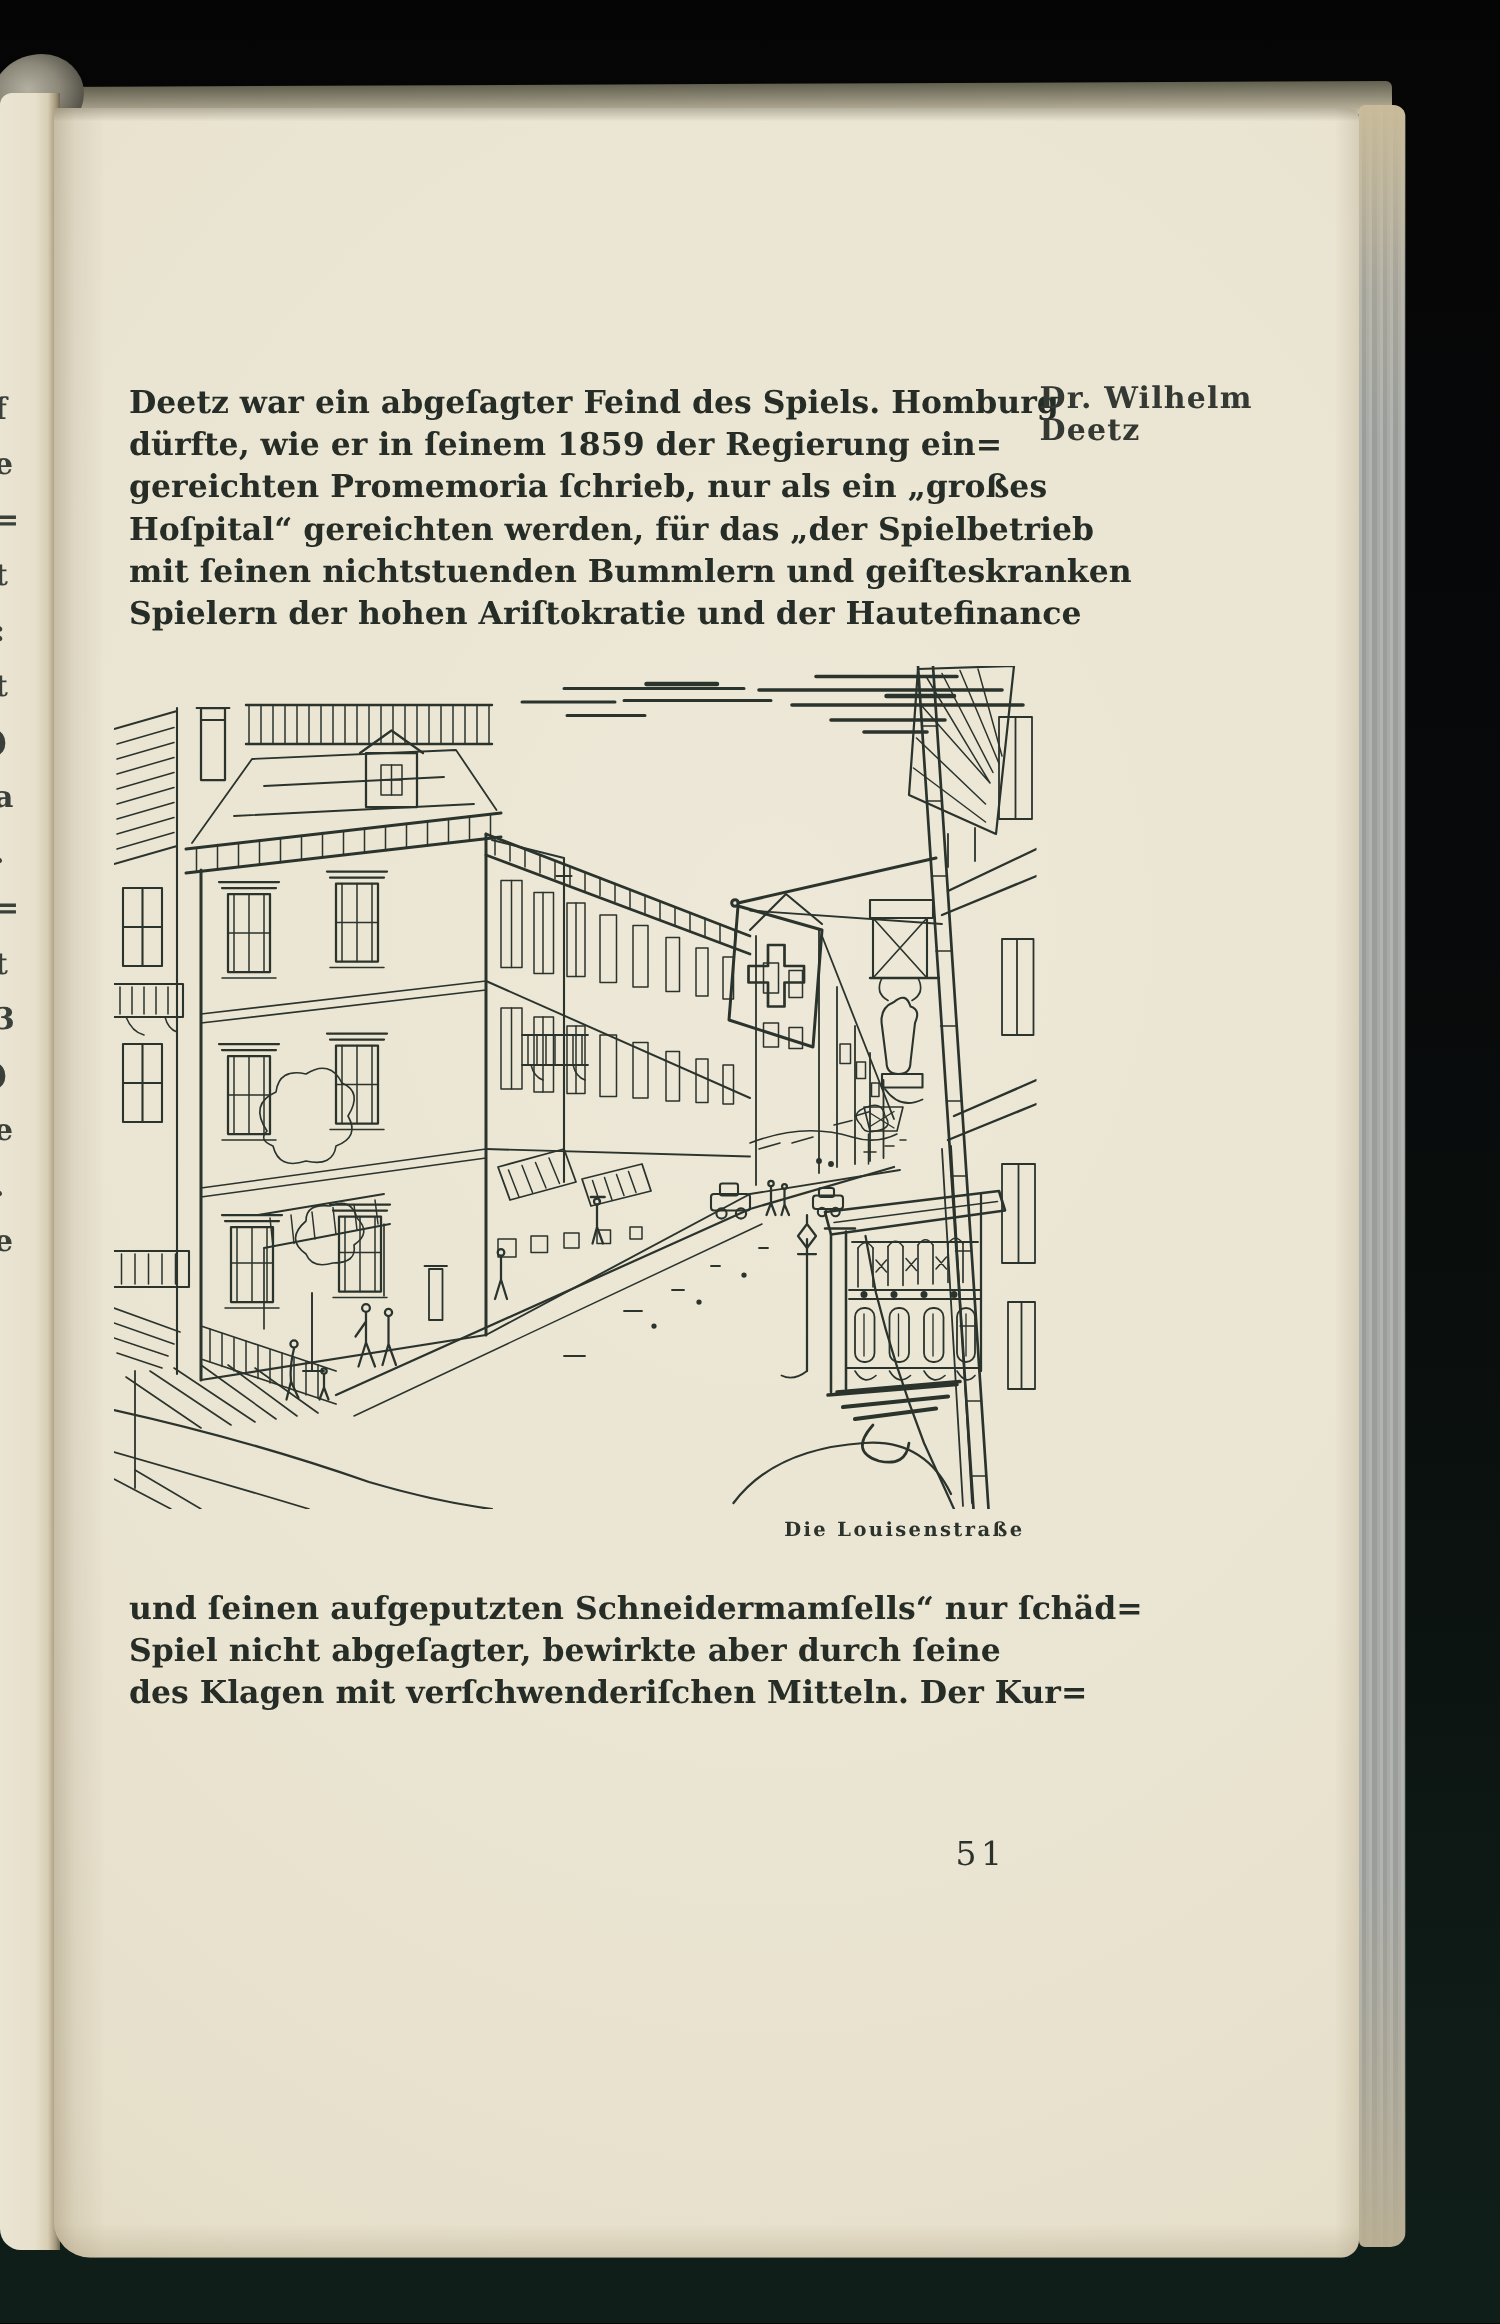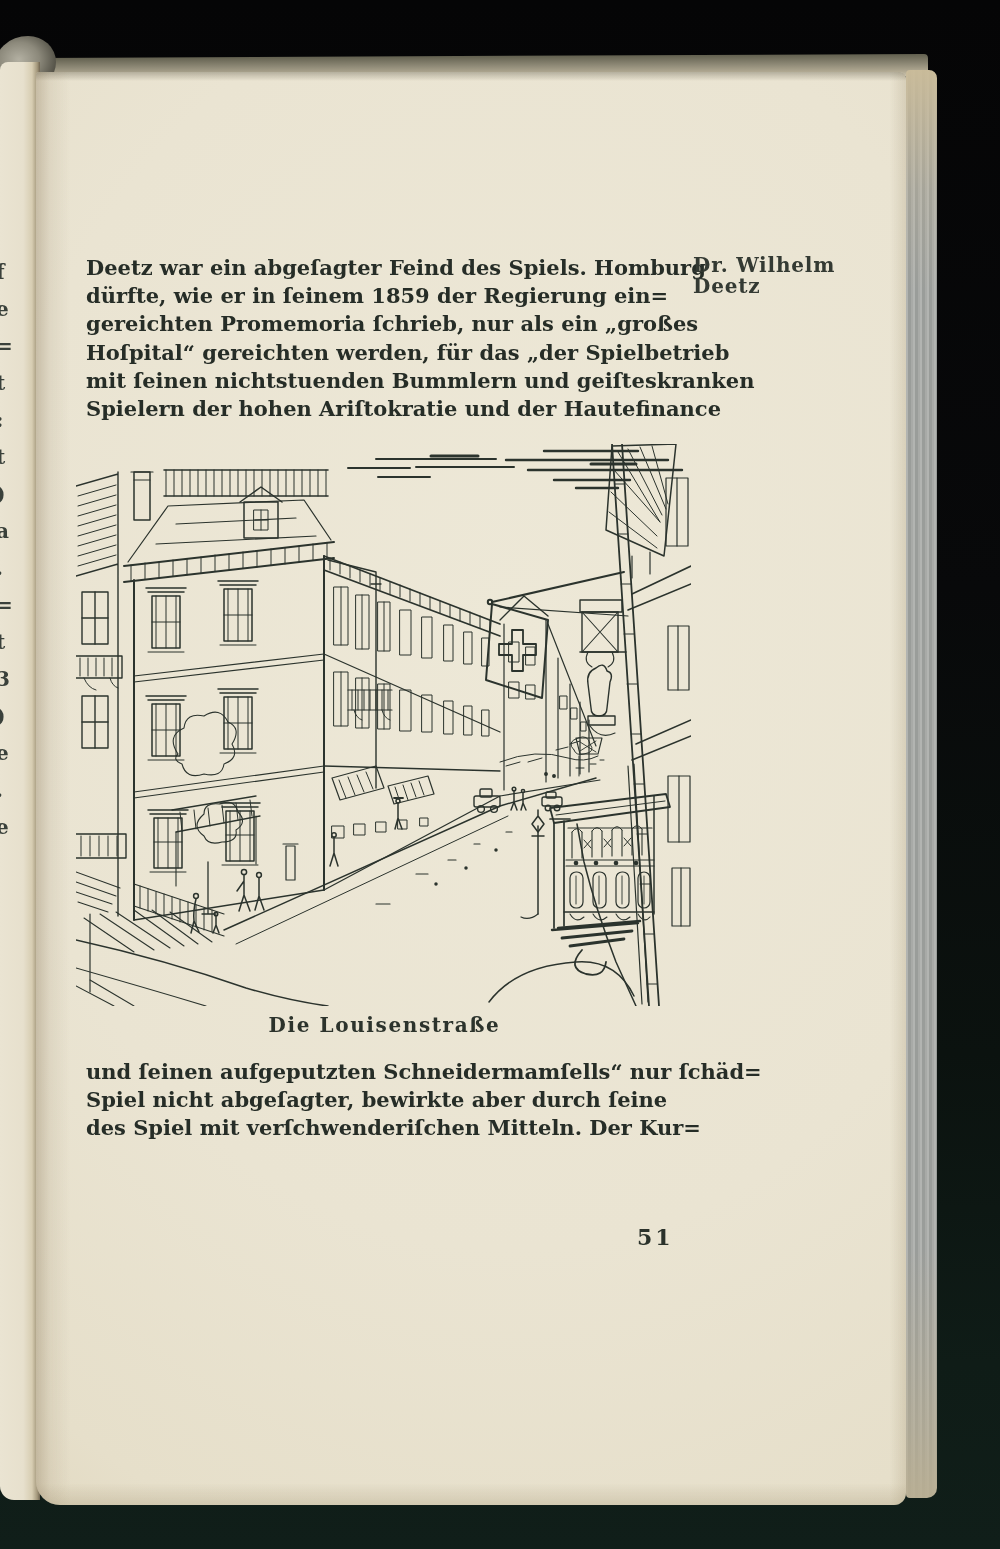--- a/index.html
+++ b/index.html
@@ -35,24 +35,24 @@
                linear-gradient(0deg,rgba(150,135,100,.25),rgba(150,135,100,0) 22px);}
   
   .para{position:absolute;left:50px;width:597px;color:#262d27;}
   .para .line{font-weight:700;font-size:21px;line-height:28.2px;white-space:nowrap;
     text-align:justify;text-align-last:justify;}
   .para .line::after{content:"";display:inline-block;width:100%;}
   .p1{top:182px;}
   .p2{top:986px;}
   .margin-note{position:absolute;left:657px;top:183px;font-size:20px;line-height:21px;
     letter-spacing:.8px;color:#343a33;font-weight:700;}
-  .caption{position:absolute;left:50px;top:941px;width:597px;text-align:center;
-    font-size:20px;letter-spacing:1.6px;font-weight:700;color:#2c332c;}
+  .caption{position:absolute;left:50px;top:941px;width:597px;text-align:right;
+    font-size:13px;letter-spacing:1.6px;font-weight:700;color:#2c332c;}
   .page-number{position:absolute;left:601px;top:1152px;font-size:22px;letter-spacing:3px;
-    font-weight:700;color:#2b322b;}
+    font-weight:400;color:#2b322b;}
   .illustration{position:absolute;left:40px;top:372px;width:615px;height:562px;}
 </style>
 </head>
 <body>
 
 <div class="scene">
   <div class="top-edge"></div>
   <div class="corner-curl"></div>
 
   <div class="verso">
@@ -373,18 +373,18 @@
 
         <path d="M506 506q-16 18 4 24q18 4 20-12" stroke-width="1.8"></path>
       </g>
     </svg>
 
     <div class="caption">Die Louisenstraße</div>
 
     <div class="para p2">
       <div class="line">und ſeinen aufgeputzten Schneidermamſells“ nur ſchäd=</div>
       <div class="line">Spiel nicht abgeſagter, bewirkte aber durch ſeine</div>
-      <div class="line">des Spiel mit verſchwenderiſchen Mitteln. Der Kur=</div>
+      <div class="line">des Klagen mit verſchwenderiſchen Mitteln. Der Kur=</div>
     </div>
 
     <div class="page-number">51</div>
   </div>
 </div>
 
 </body></html>

